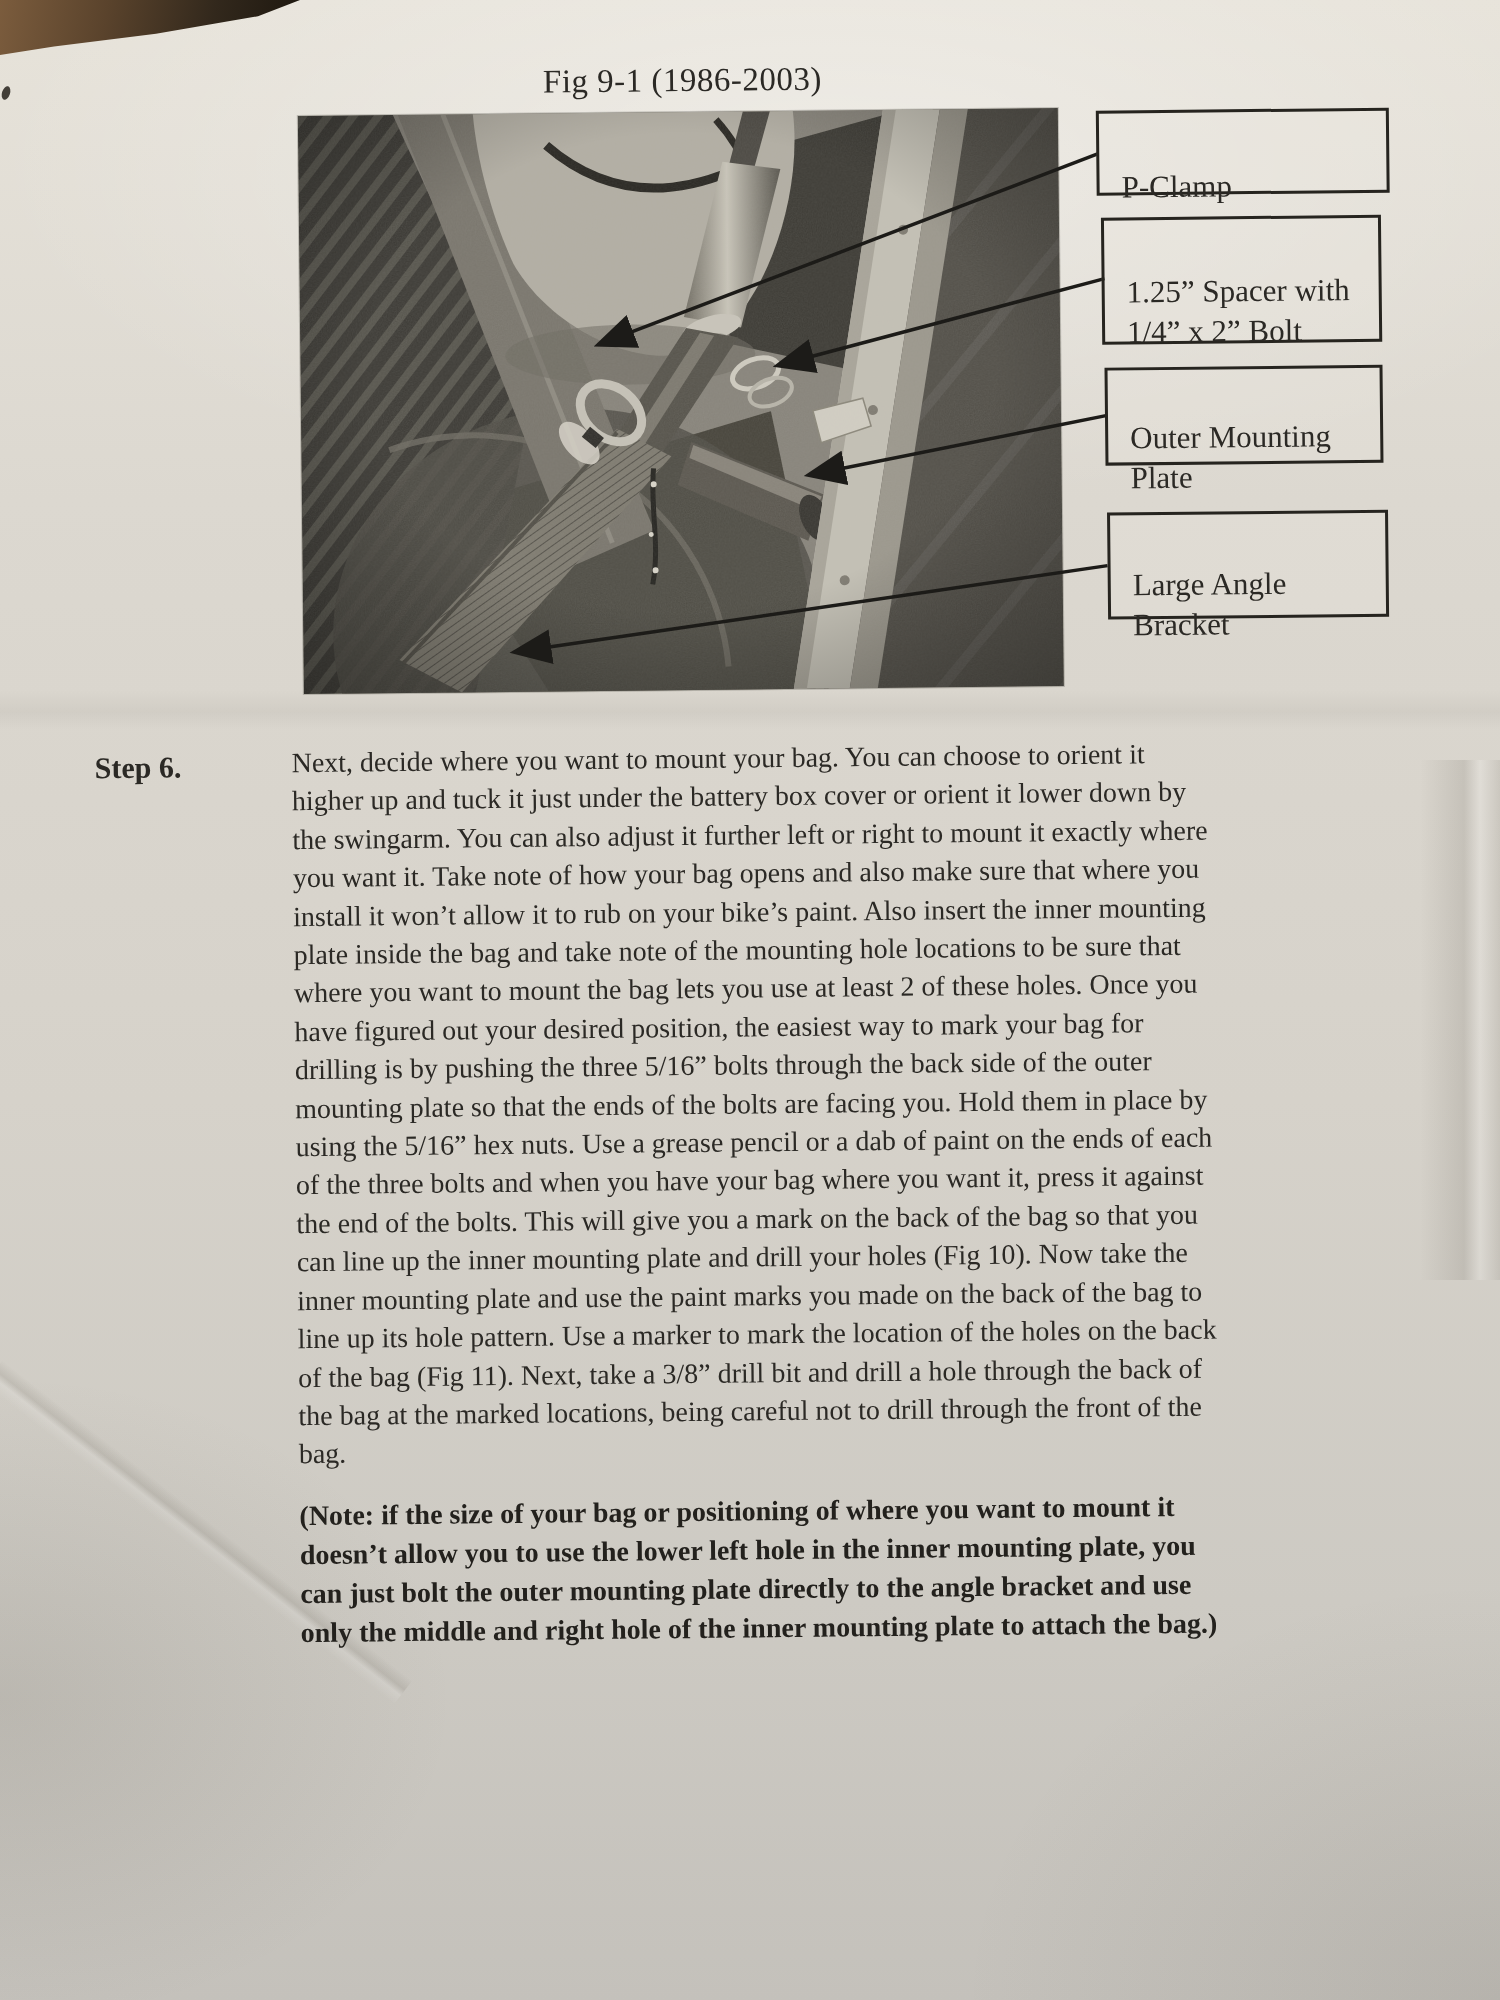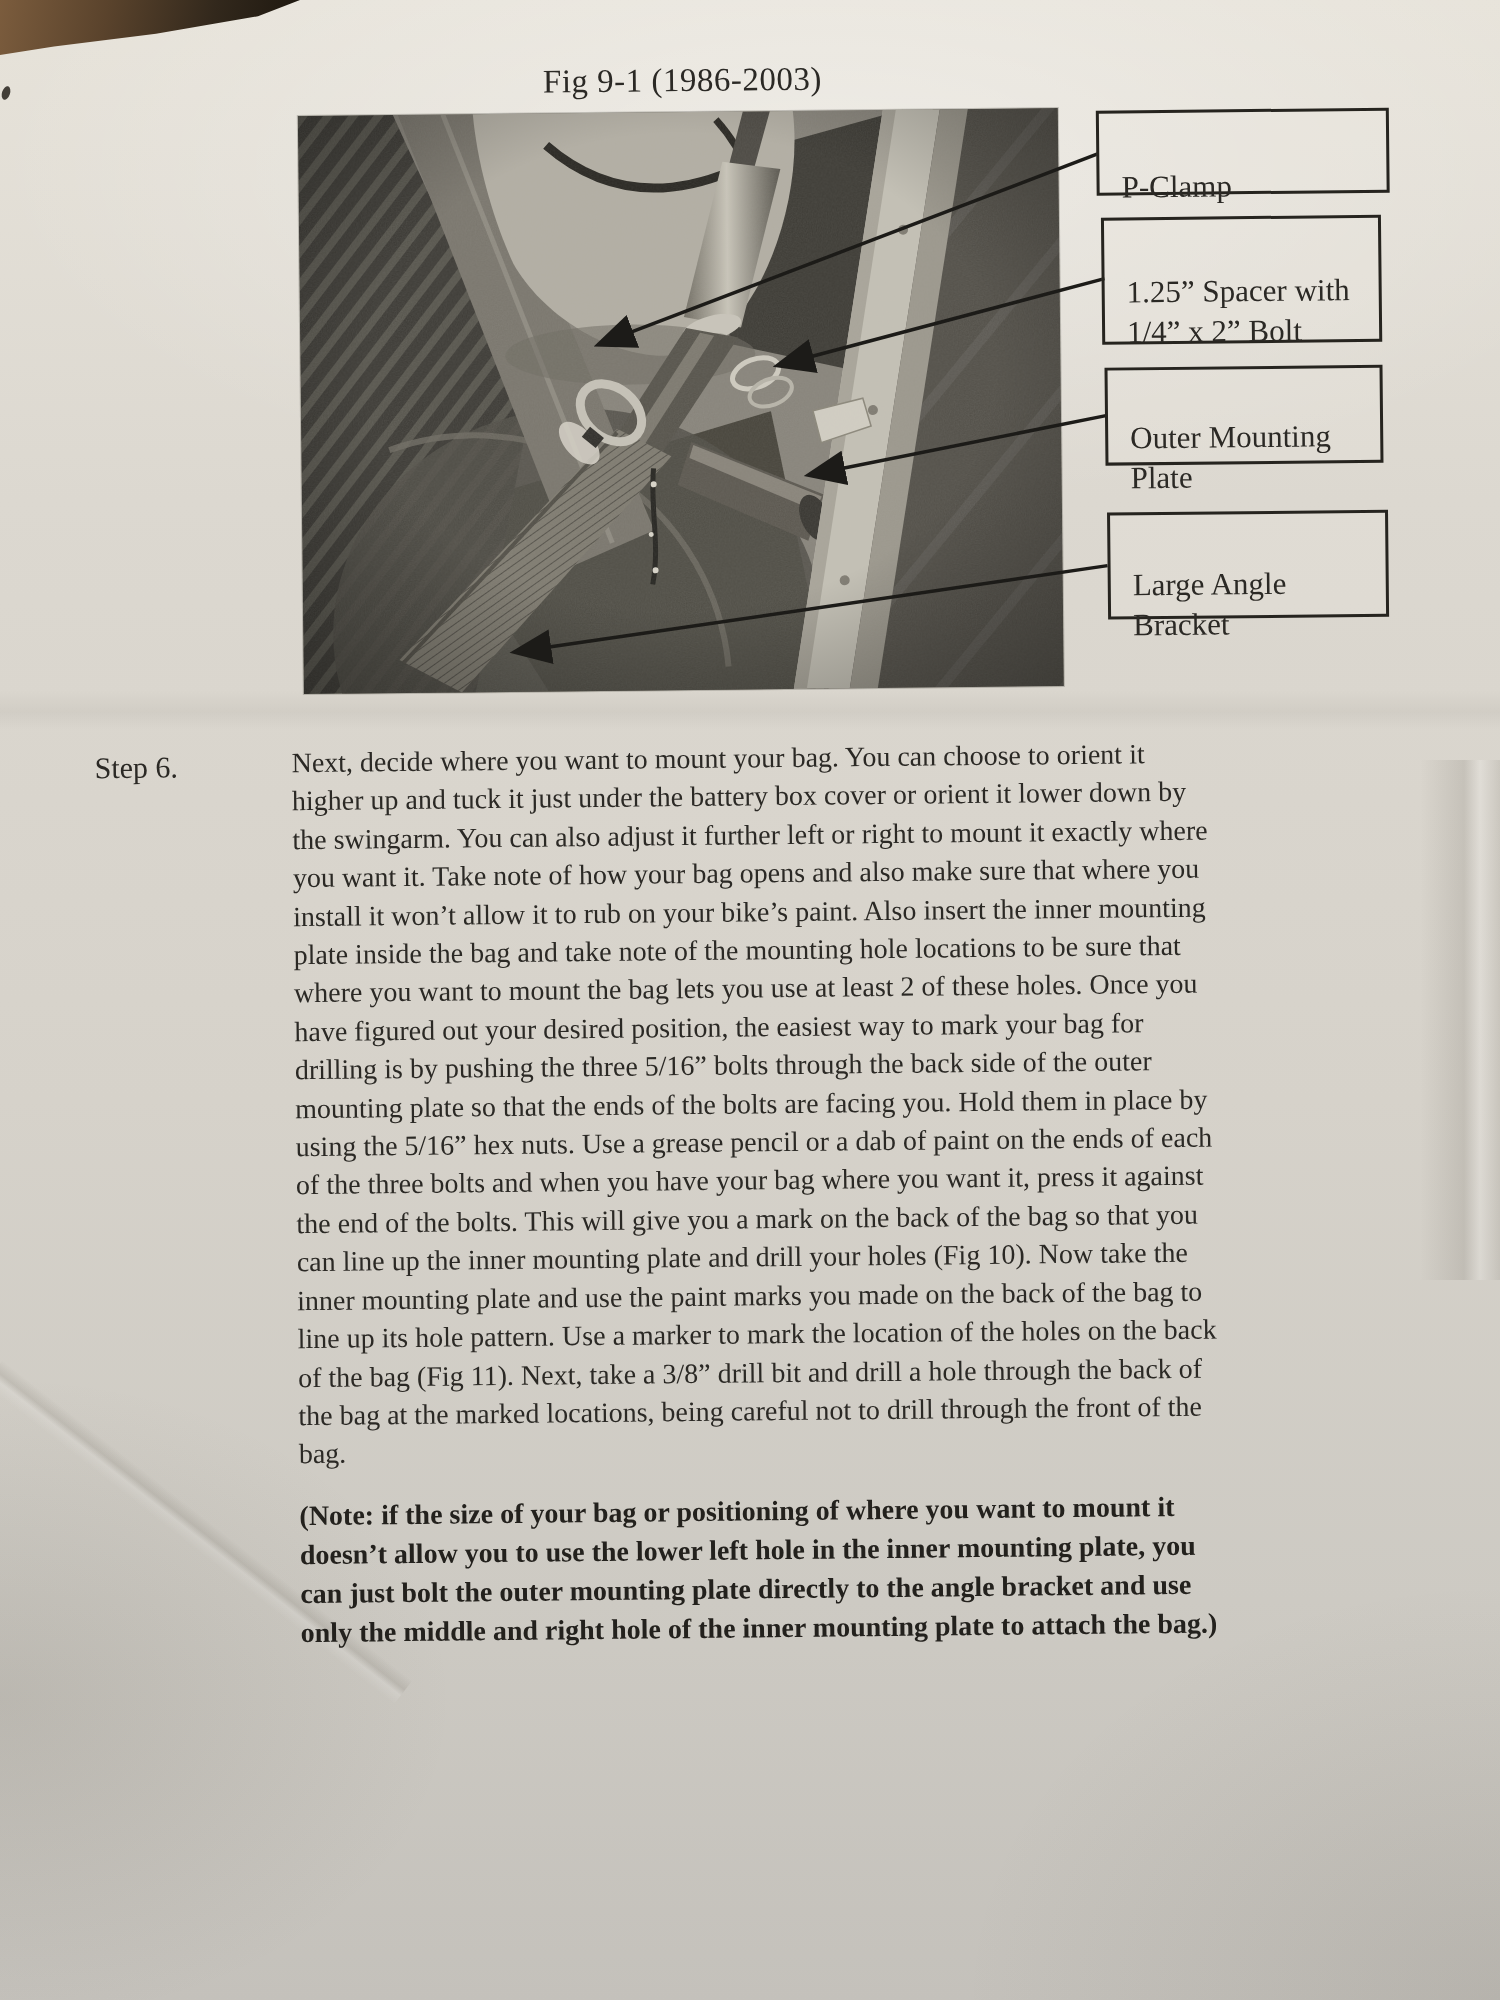--- a/index.html
+++ b/index.html
@@ -57,21 +57,21 @@
     position:absolute;border:3px solid #26241f;background:rgba(236,232,223,.25);
     color:#2b2925;font-size:31px;line-height:40px;white-space:pre-line;
     box-sizing:border-box;
   }
   .cb1{left:1103px;top:115px;width:293px;height:85px;padding:14px 0 0 22px;}
   .cb2{left:1107px;top:222px;width:280px;height:127px;padding:12px 0 0 22px;}
   .cb3{left:1109px;top:372px;width:278px;height:98px;padding:8px 0 0 22px;}
   .cb4{left:1110px;top:517px;width:281px;height:107px;padding:10px 0 0 22px;}
 
   .step-label{
-    position:absolute;left:95px;top:745px;font-size:30px;font-weight:normal;color:#2b2925;
+    position:absolute;left:95px;top:745px;font-size:30px;font-weight:bold;color:#2b2925;
   }
   .body-text{
     position:absolute;left:292px;top:740px;color:#2b2925;
     font-size:28px;line-height:38.4px;white-space:nowrap;
   }
   .note-text{
     position:absolute;left:292px;top:1492px;color:#23211d;
     font-size:28px;font-weight:bold;line-height:39px;white-space:nowrap;
   }
   .line{display:block;}

